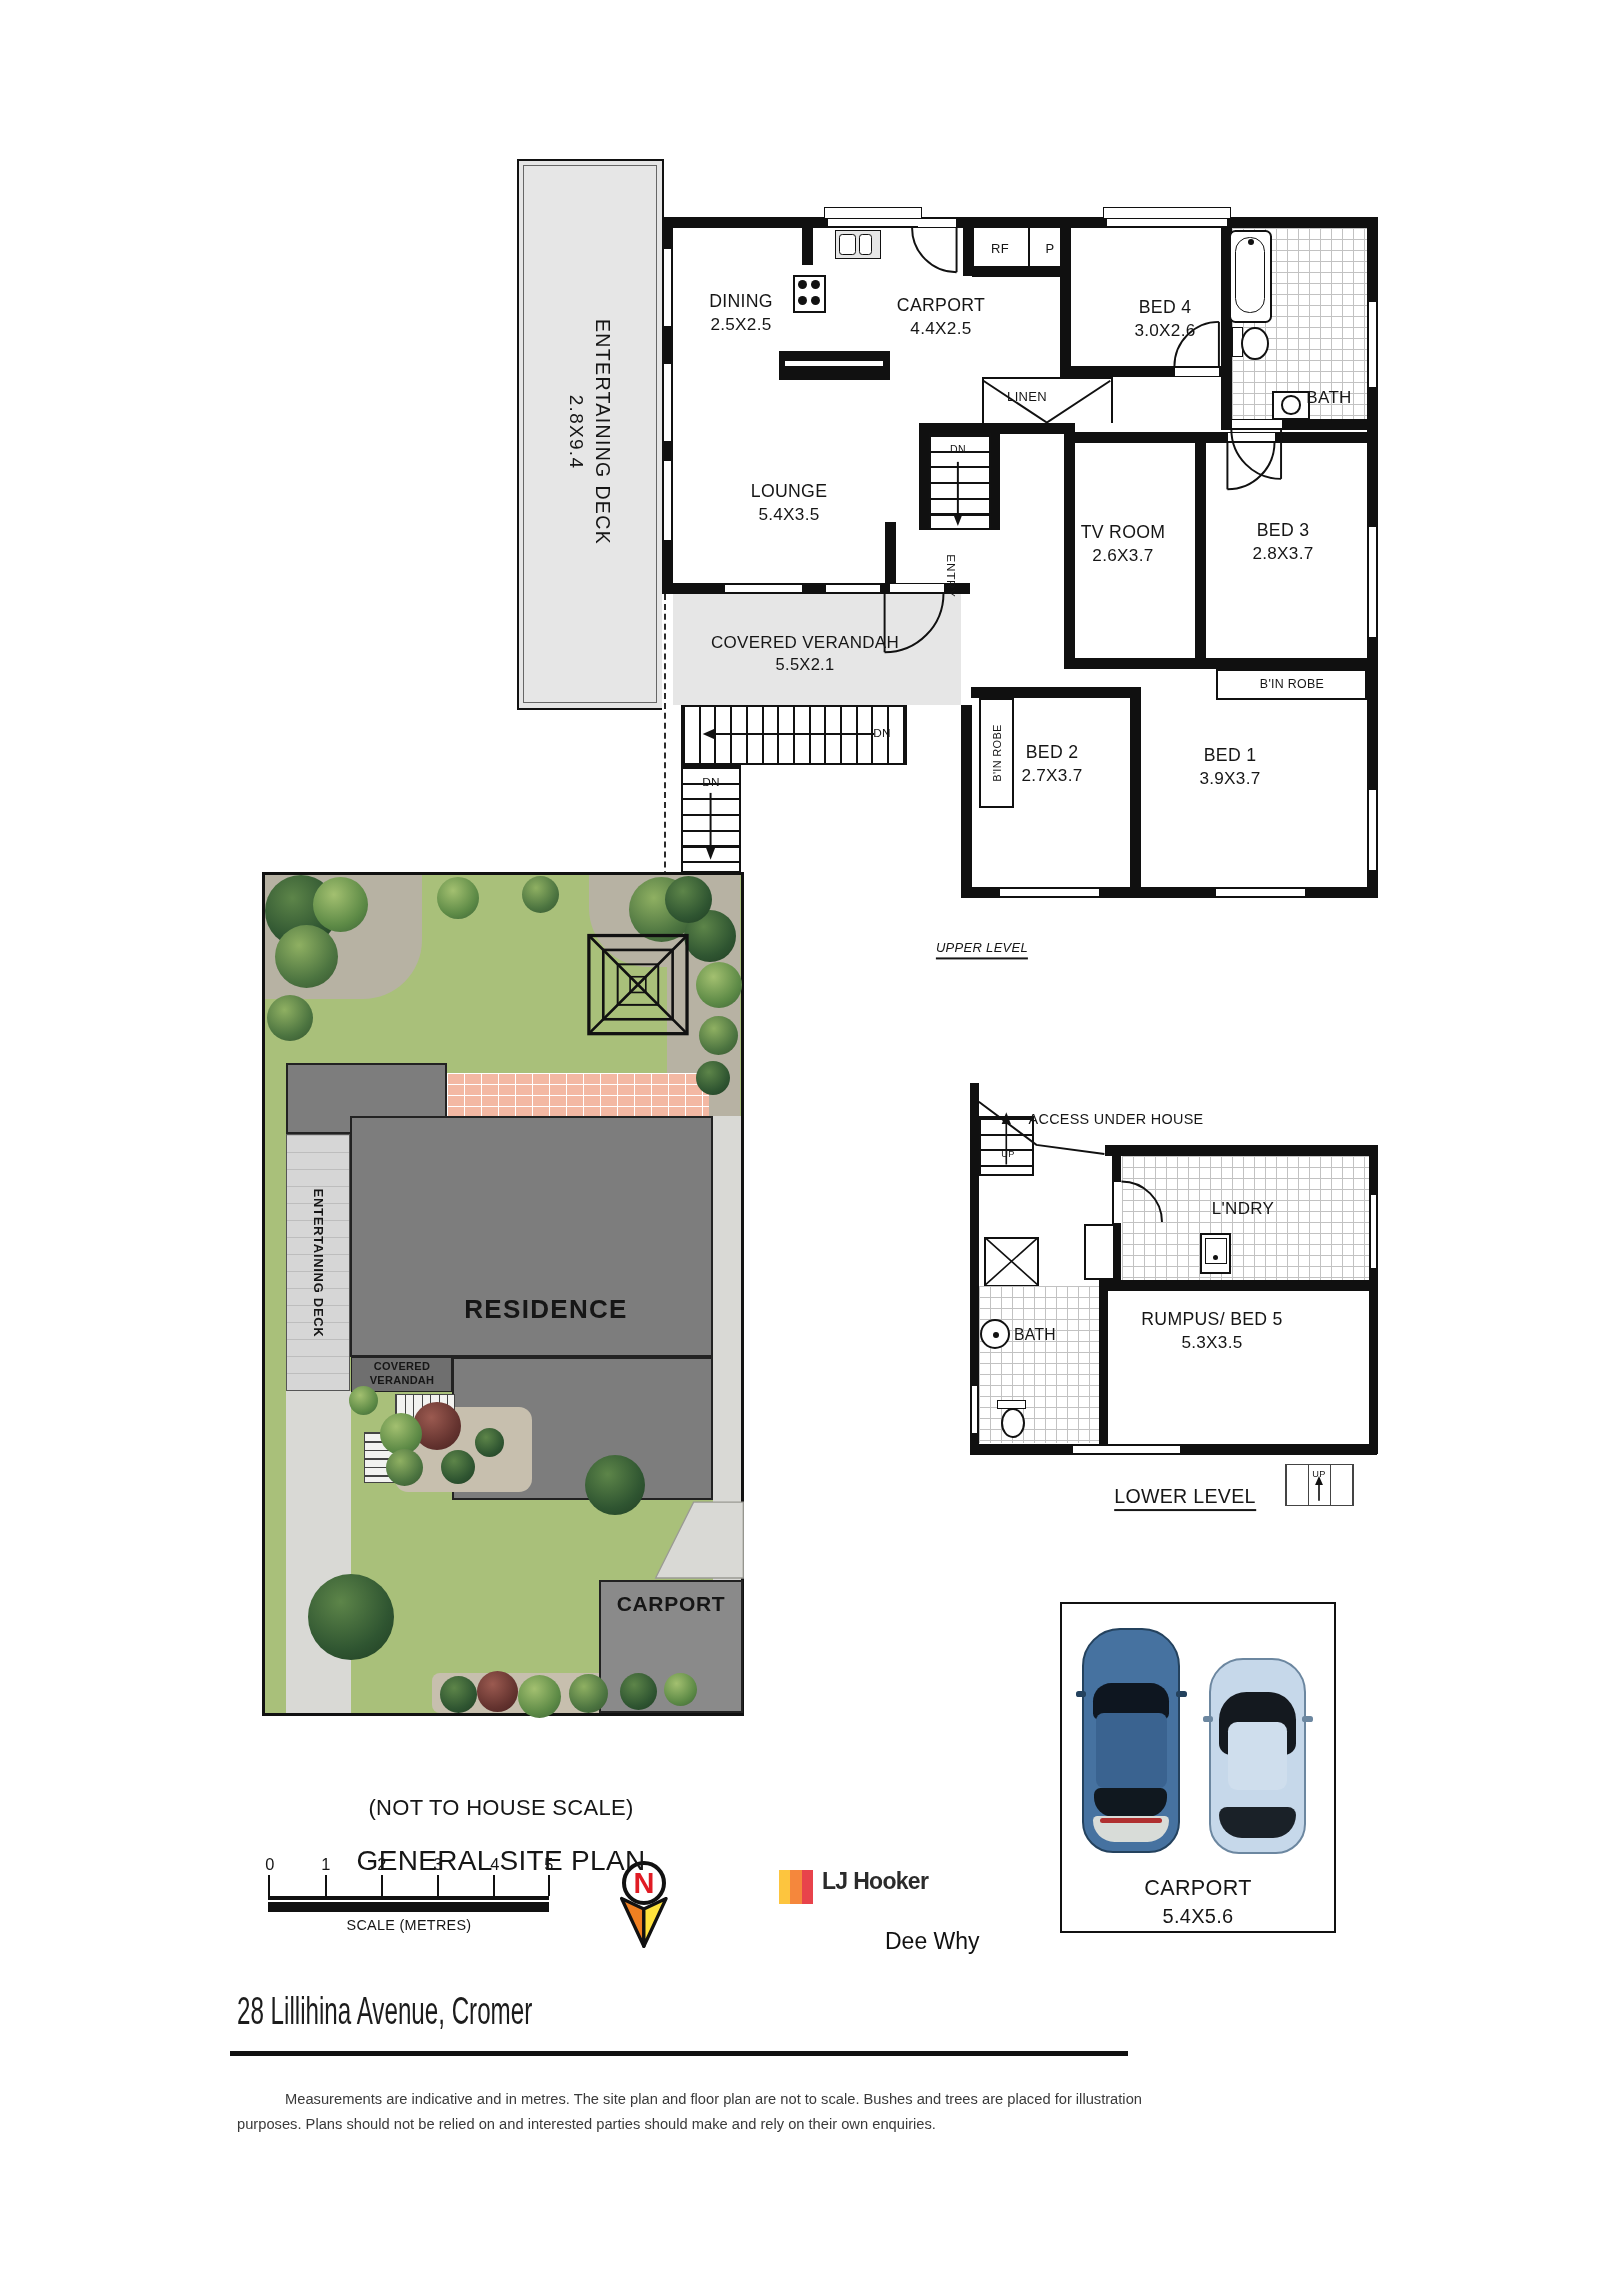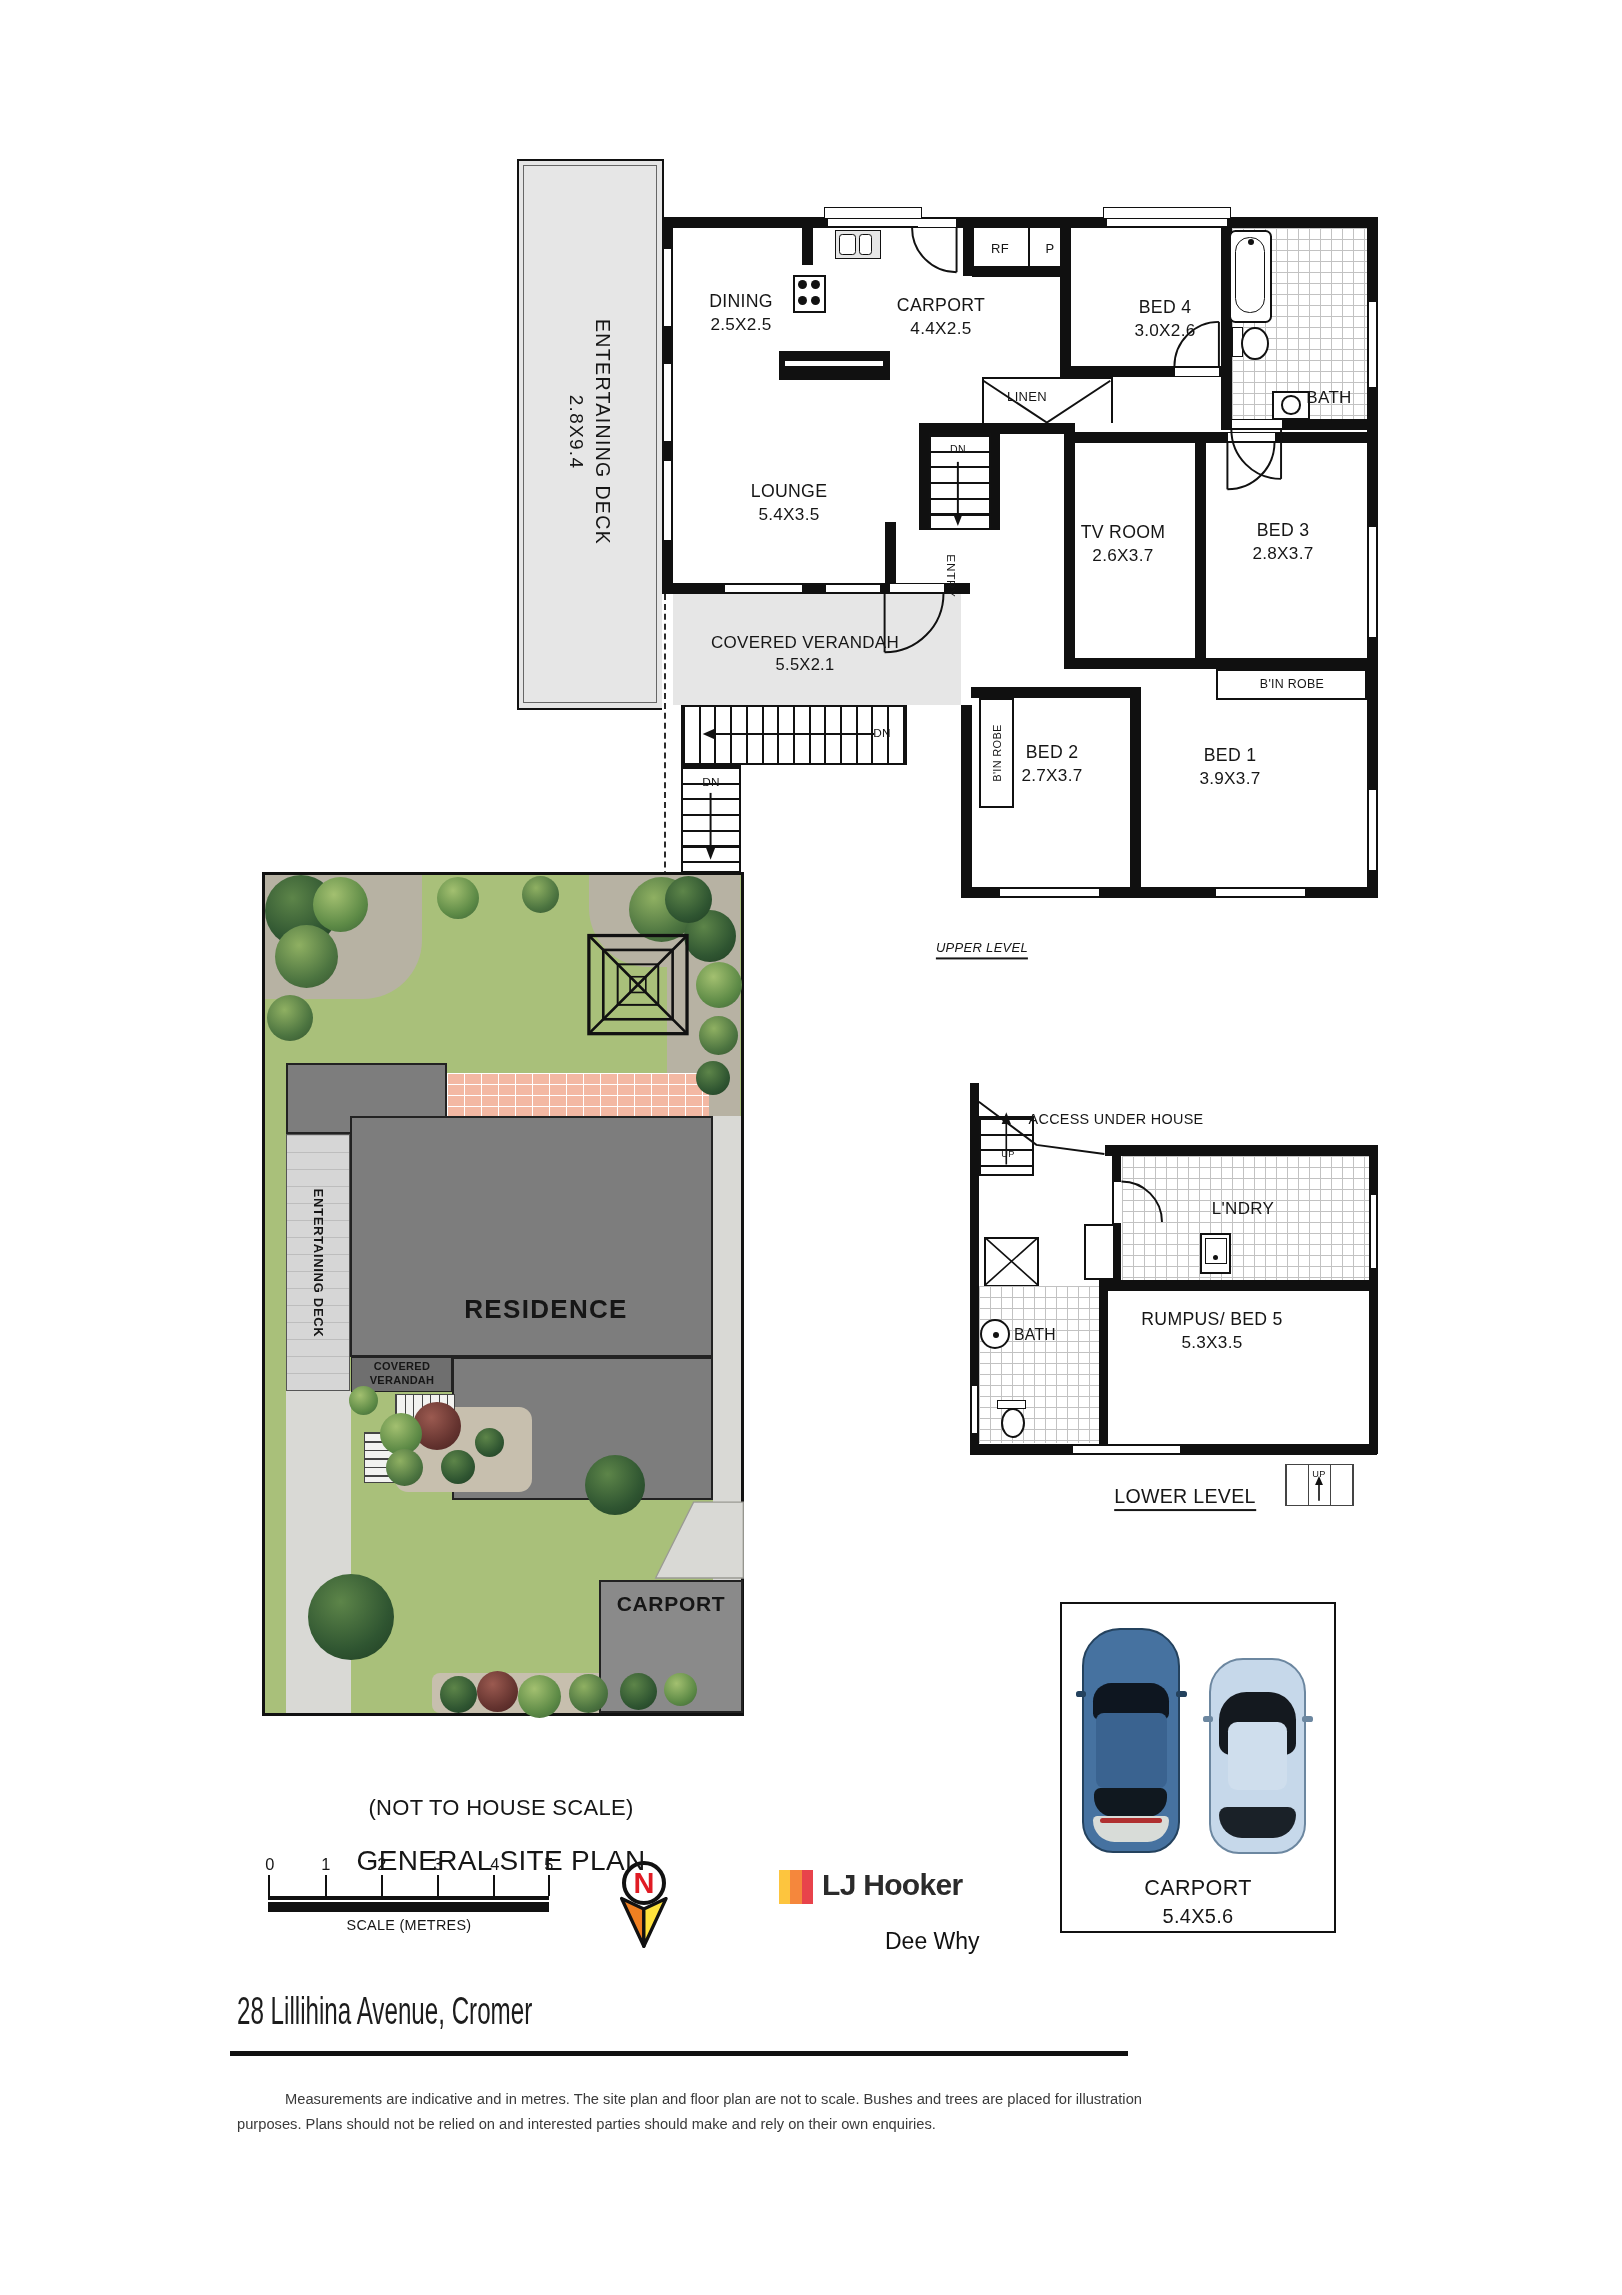--- a/index.html
+++ b/index.html
@@ -323,21 +323,21 @@
   <div class="lbl" style="left:644px;top:1883px;font-size:29px;font-weight:bold;color:#e01b24;"><span>N</span></div>
 
   <div class="lbl" style="left:1198px;top:1888px;font-size:21.6px;"><span>CARPORT</span></div>
   <div class="lbl" style="left:1198px;top:1916px;font-size:20px;"><span>5.4X5.6</span></div>
 
   <div class="a" style="left:779px;top:1870px;width:34px;height:34px;">
     <div class="brandsq" style="left:0;width:11px;background:#fdc53e;"></div>
     <div class="brandsq" style="left:11px;width:11.8px;background:#f5873c;"></div>
     <div class="brandsq" style="left:23px;width:11px;background:#e8434b;"></div>
   </div>
-  <div class="a" style="left:822px;top:1868px;font-size:30px;font-weight:bold;color:#2b2b2b;letter-spacing:-0.7px;"><span>LJ Hooker</span></div>
+  <div class="a" style="left:822px;top:1868px;font-size:23px;font-weight:bold;color:#2b2b2b;letter-spacing:-0.7px;"><span>LJ Hooker</span></div>
   <div class="a" style="left:885px;top:1928px;font-size:23px;color:#111;"><span>Dee Why</span></div>
 
   <div class="a" style="left:237px;top:1989px;font-size:39px;color:#1c1c1c;transform:scaleX(.62);transform-origin:left top;white-space:nowrap;"><span>28 Lillihina Avenue, Cromer</span></div>
   <div class="a" style="left:230px;top:2051px;width:898px;height:4.6px;background:#111;"></div>
   <div class="a" style="left:237px;top:2091px;font-size:14.7px;color:#3a3a3a;white-space:nowrap;margin-left:48px;"><span>Measurements are indicative and in metres. The site plan and floor plan are not to scale. Bushes and trees are placed for illustration</span></div>
   <div class="a" style="left:237px;top:2116px;font-size:14.7px;color:#3a3a3a;white-space:nowrap;"><span>purposes.  Plans should not be relied on and interested parties should make and rely on their own enquiries.</span></div>
 
 </div>
 
 

